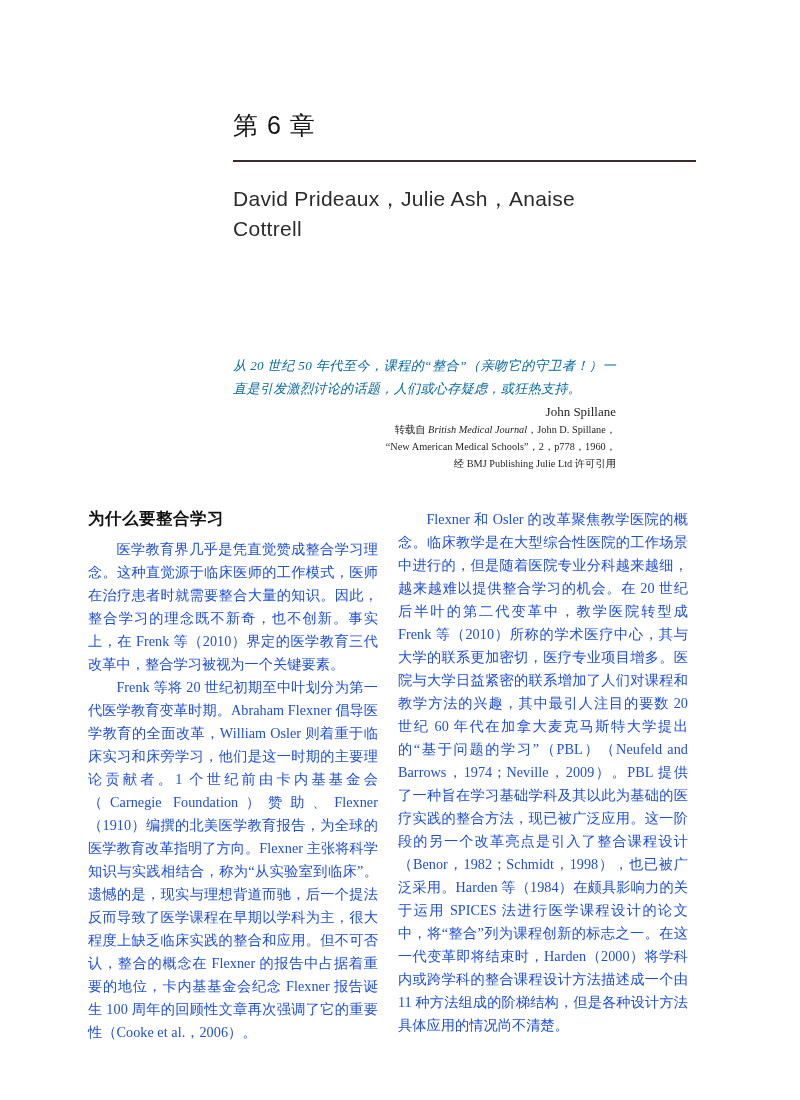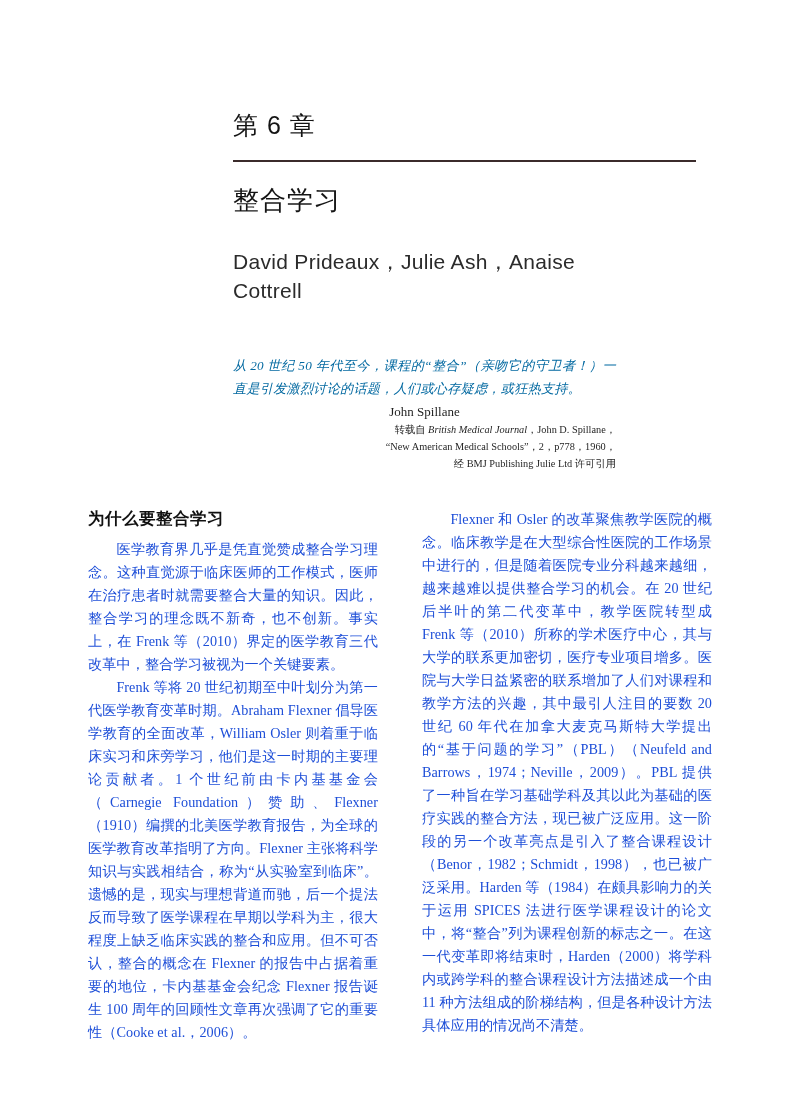--- a/index.html
+++ b/index.html
@@ -88,21 +88,21 @@
     line-height: 1.72;
     color: #0369a1;
     letter-spacing: 0.2px;
     text-align: justify;
     margin: 0;
   }
   .epigraph-attrib {
     font-family: "Liberation Serif", "DejaVu Serif", serif;
     font-size: 13px;
     color: #1f1f1f;
-    text-align: center;
+    text-align: right;
     margin: 4px 0 2px 0;
   }
   .epigraph-source {
     font-family: "Liberation Serif", "DejaVu Serif", serif;
     font-size: 10.3px;
     line-height: 1.62;
     color: #1f1f1f;
     text-align: right;
     margin: 0;
   }
@@ -110,21 +110,21 @@
     font-style: italic;
   }
 
   
   .body-cols {
     position: absolute;
     left: 88px;
     top: 508px;
     width: 624px;
     display: flex;
-    gap: 44px;
+    gap: 20px;
   }
   .col {
     width: 290px;
   }
   .section-heading {
     font-family: "Liberation Serif", "DejaVu Serif", serif;
     font-weight: bold;
     font-size: 16.5px;
     letter-spacing: 0.5px;
     color: #111111;
@@ -148,21 +148,20 @@
   }
 </style>
 </head>
 <body>
 
 <div class="page">
 
   <div class="chapter-head">
     <div class="chapter-number">第 6 章</div>
     <div class="chapter-rule"></div>
-    <h1 class="chapter-title">整合学习</h1>
     <div class="authors">David Prideaux，Julie Ash，Anaise Cottrell</div>
   </div>
 
   <div class="epigraph">
     <p class="epigraph-quote">从 20 世纪 50 年代至今，课程的“整合”（亲吻它的守卫者！）一直是引发激烈讨论的话题，人们或心存疑虑，或狂热支持。</p>
     <div class="epigraph-attrib">John Spillane</div>
     <p class="epigraph-source">
       <span>转载自 </span><em>British Medical Journal</em><span>，John D. Spillane，</span><br>
       <span>“New American Medical Schools”，2，p778，1960，</span><br>
       <span>经 BMJ Publishing Julie Ltd 许可引用</span>

